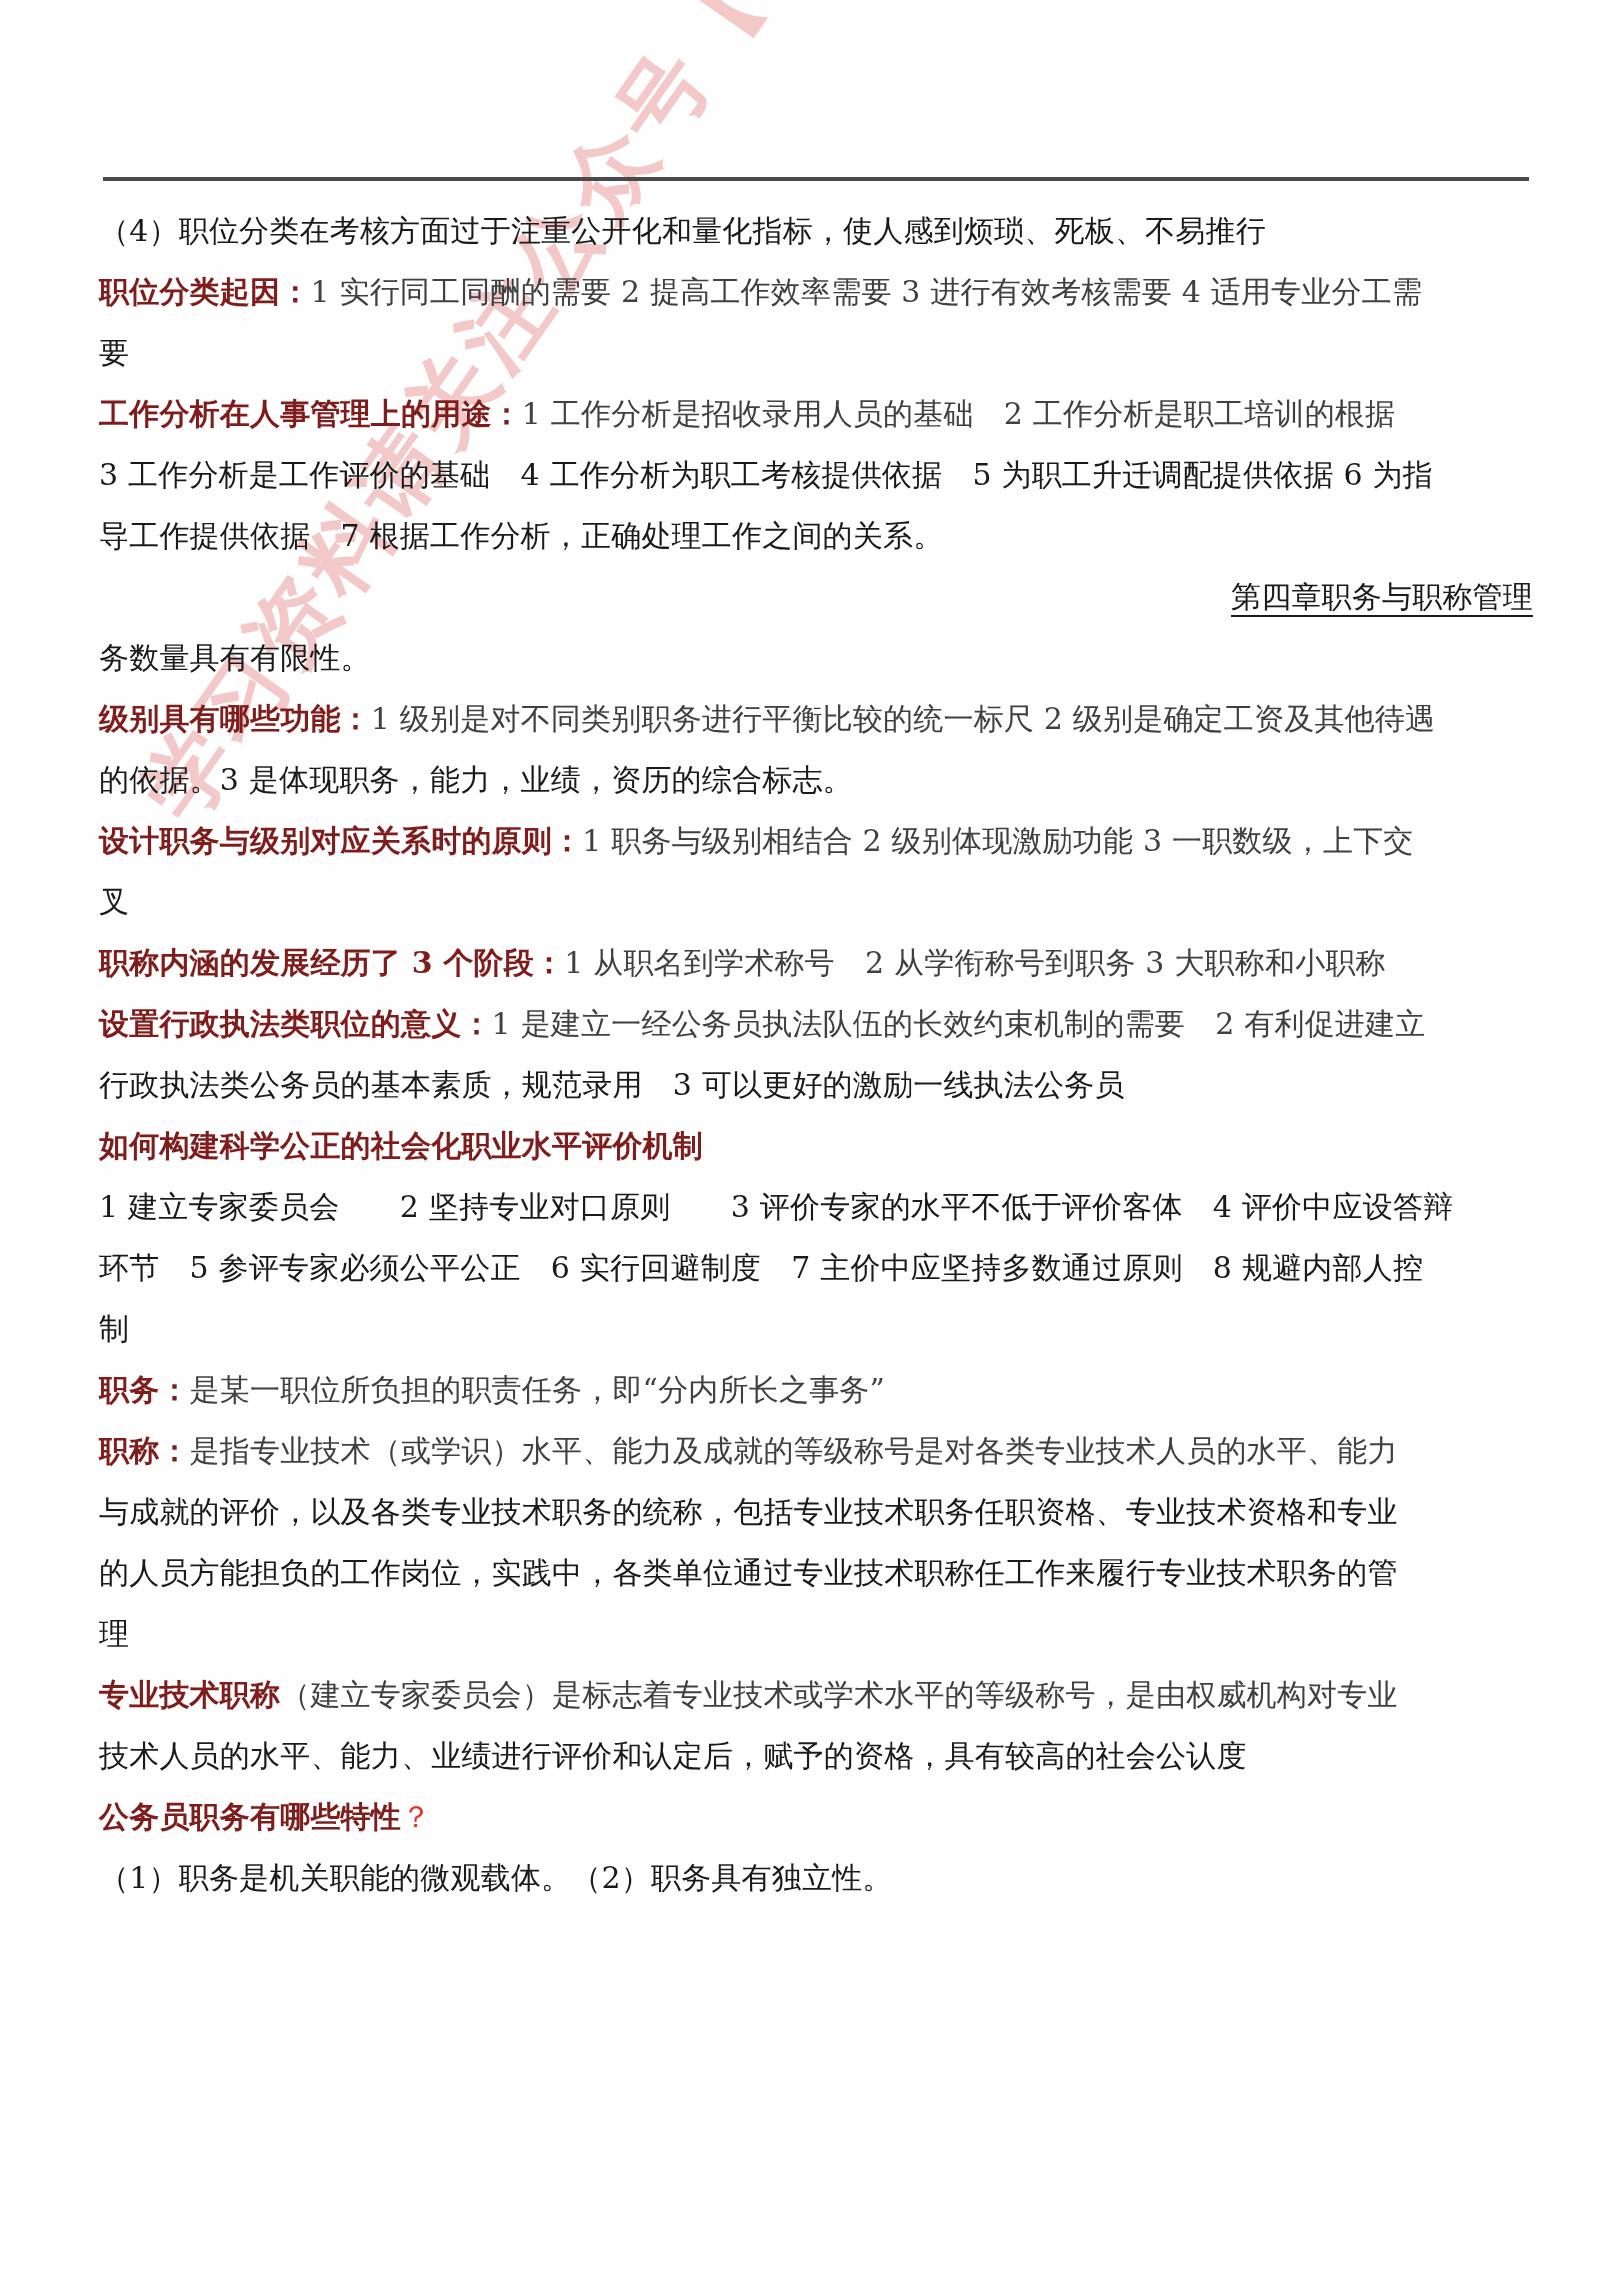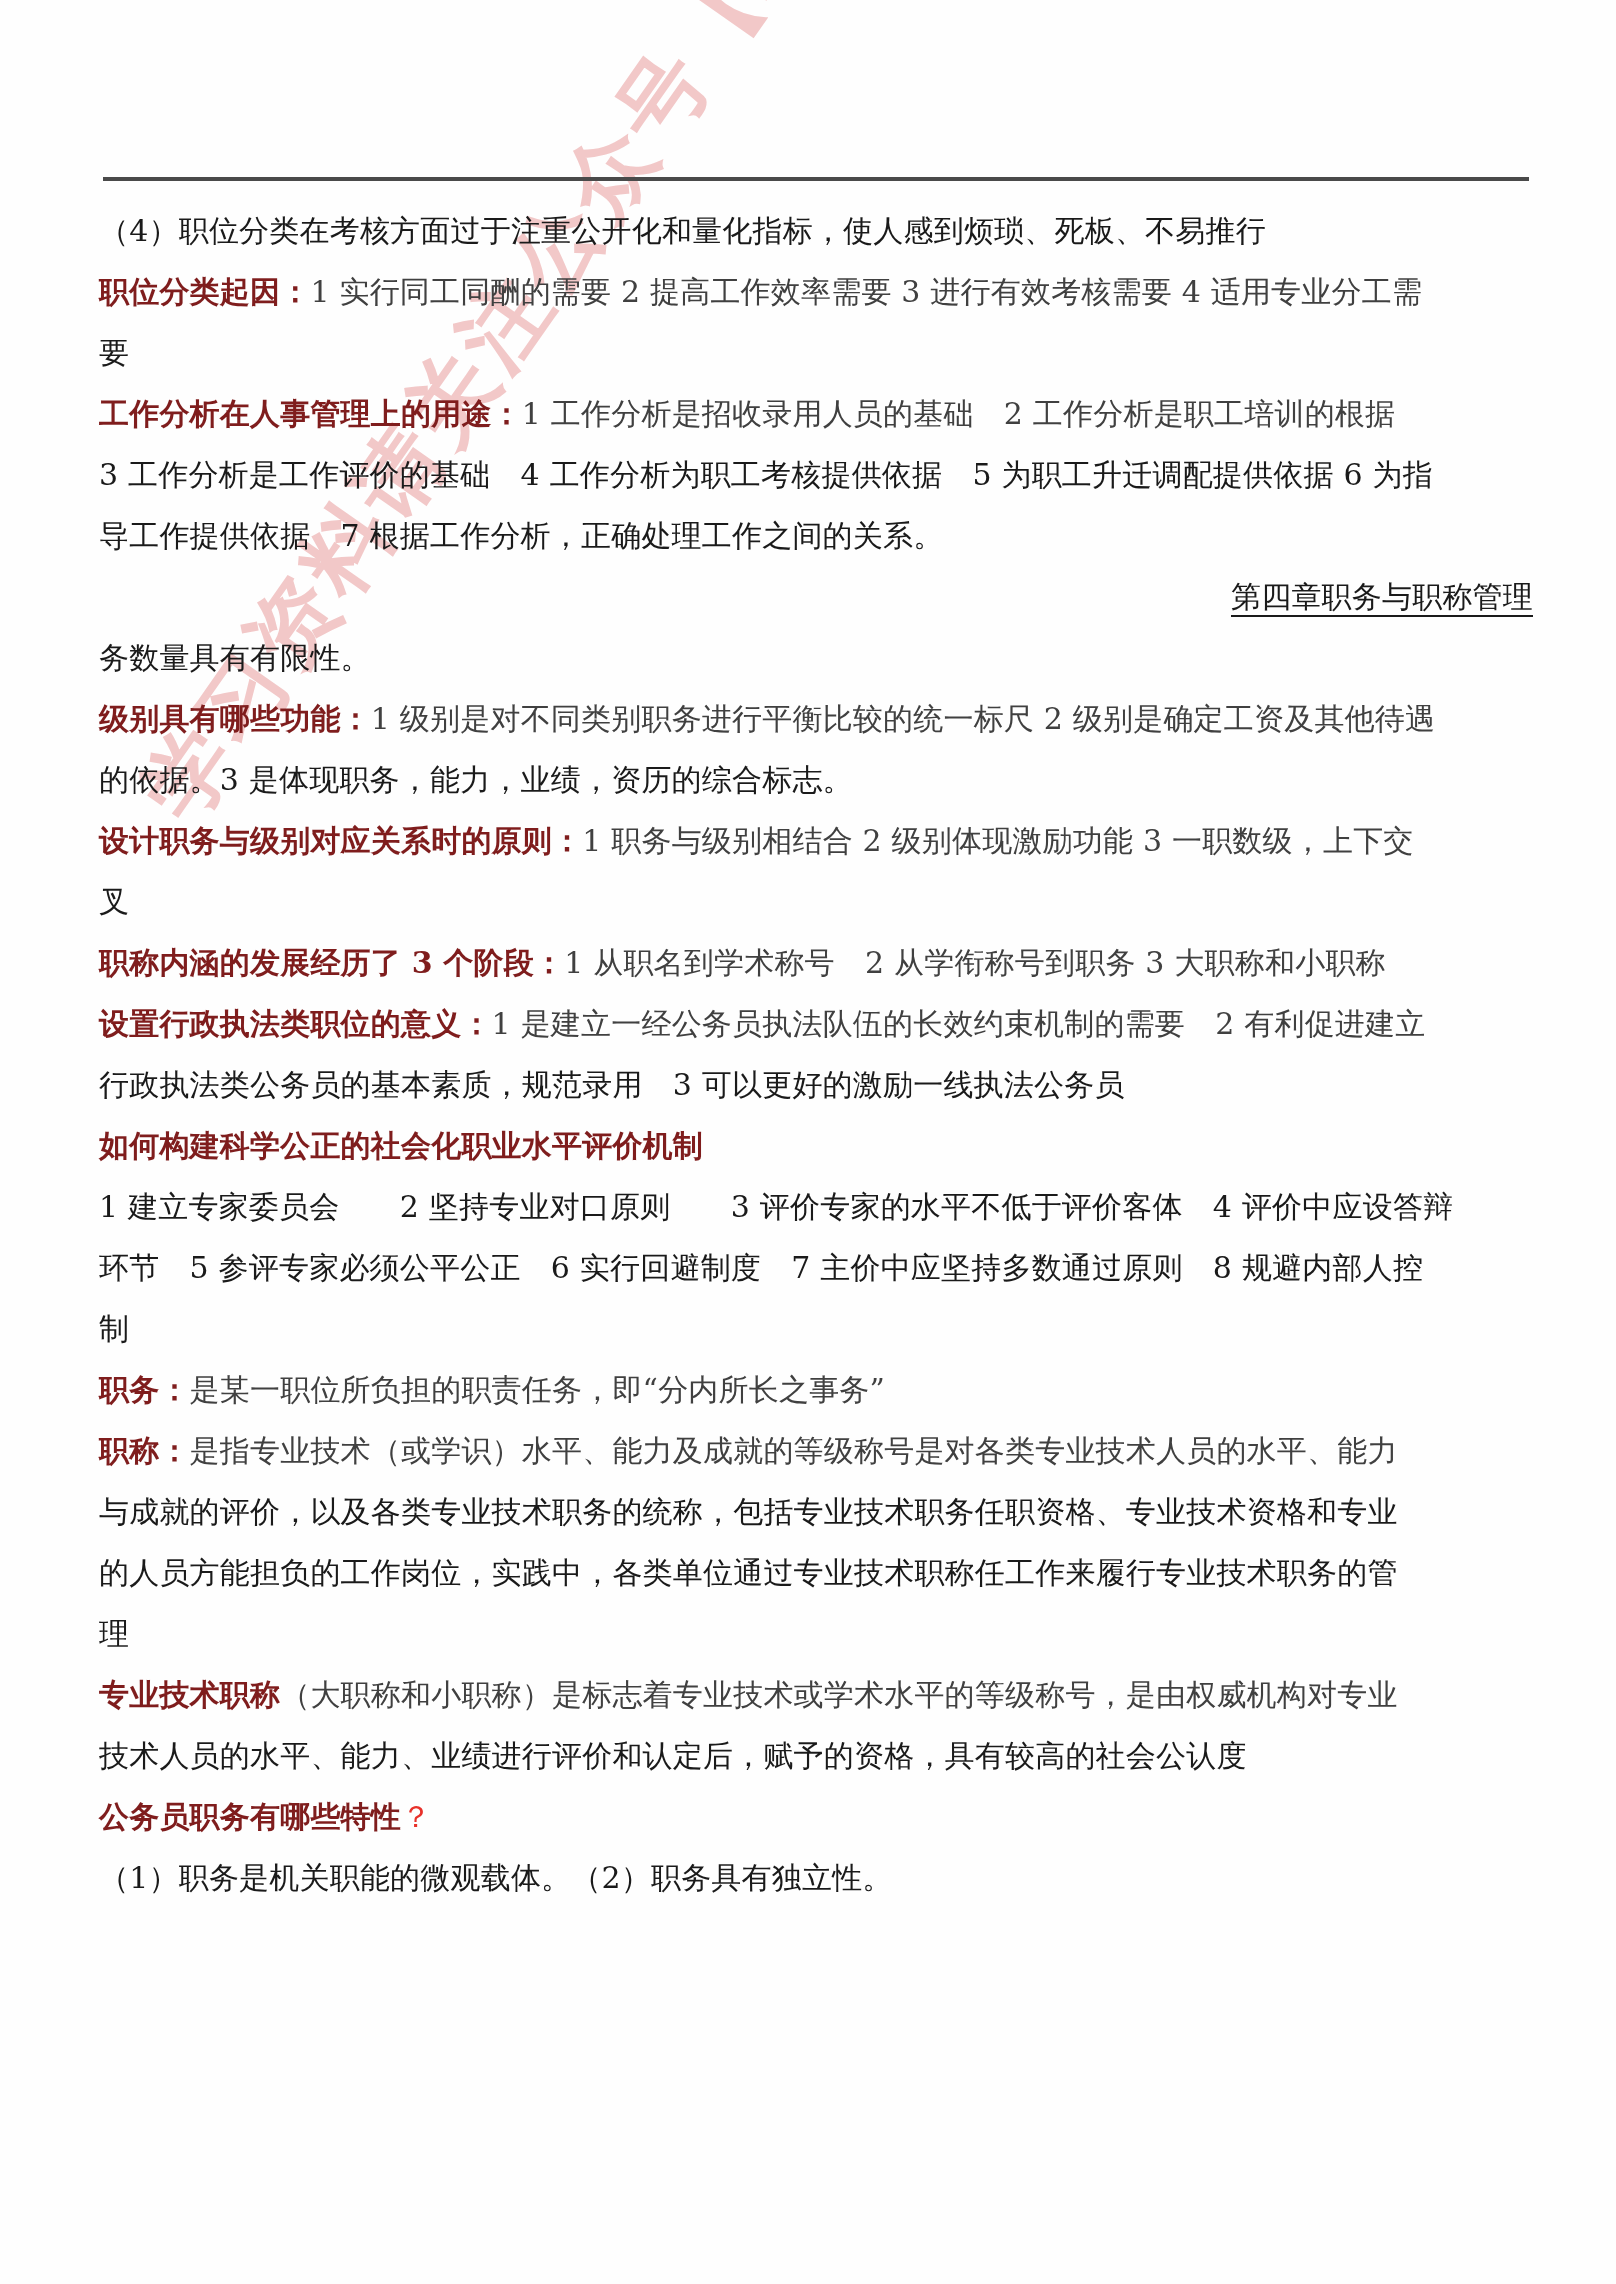--- a/index.html
+++ b/index.html
@@ -178,21 +178,21 @@
 
 
     <div class="line">
       <span>的人员方能担负的工作岗位，实践中，各类单位通过专业技术职称任工作来履行专业技术职务的管</span>
     </div>
     <div class="line">
       <span>理</span>
     </div>
 
     <div class="line">
-      <span class="red">专业技术职称</span><span class="blk">（大职称和小职称）是标志着专业技术或学术水平的等级称号，是由权威机构对专业</span>
+      <span class="red">专业技术职称</span><span class="blk">（建立专家委员会）是标志着专业技术或学术水平的等级称号，是由权威机构对专业</span>
     </div>
     <div class="line">
       <span>技术人员的水平、能力、业绩进行评价和认定后，赋予的资格，具有较高的社会公认度</span>
     </div>
 
     <div class="line">
       <span class="red">公务员职务有哪些特性</span><span class="red-plain">？</span>
     </div>
 
     <div class="line">

